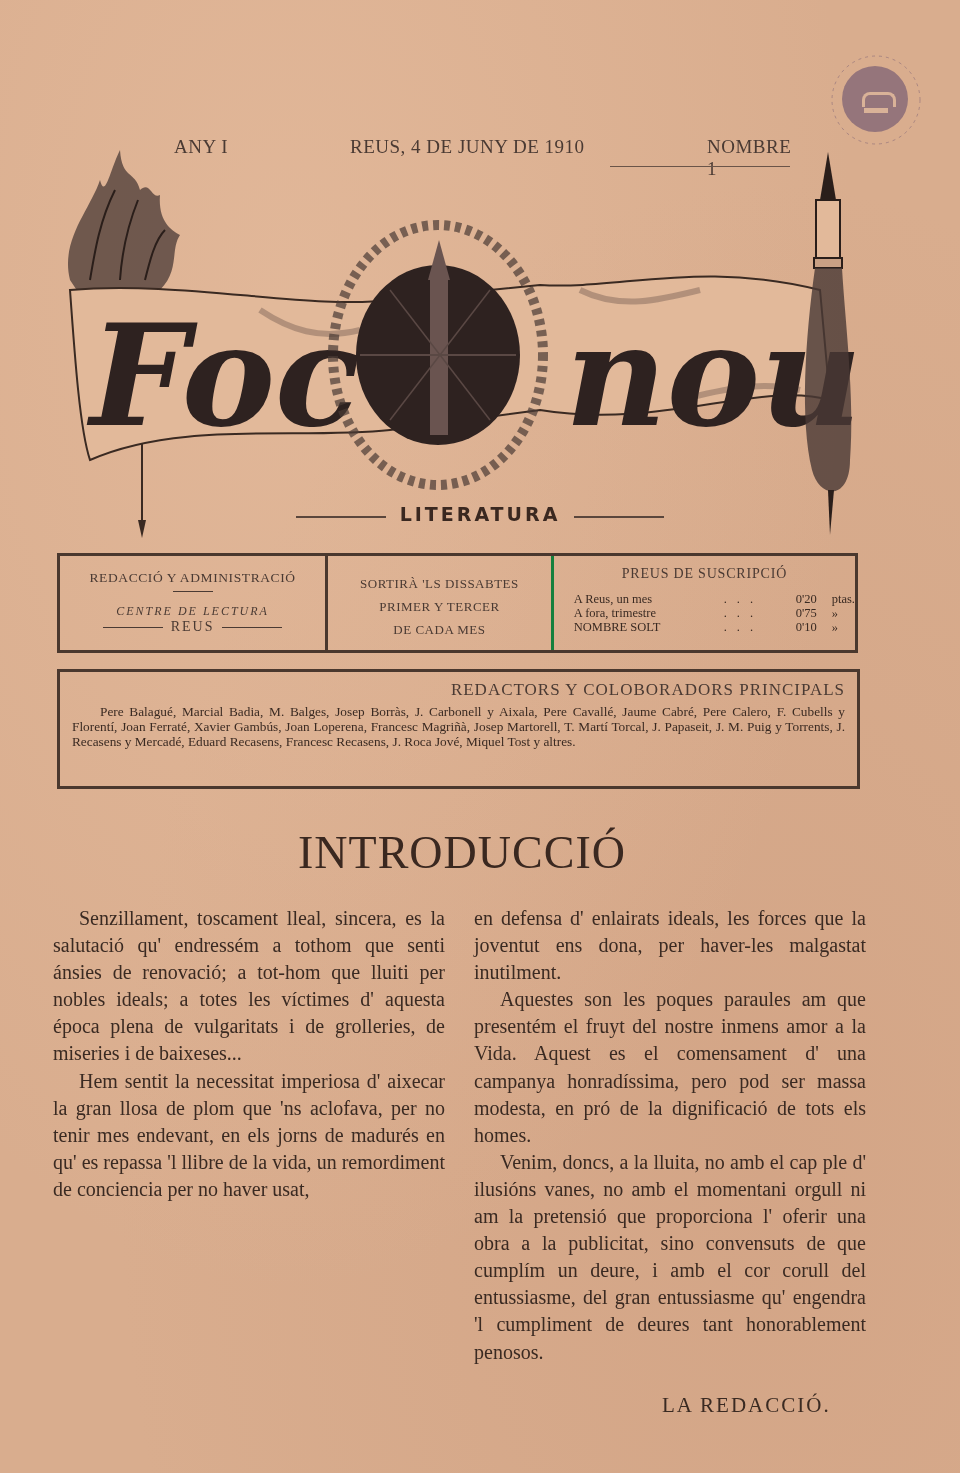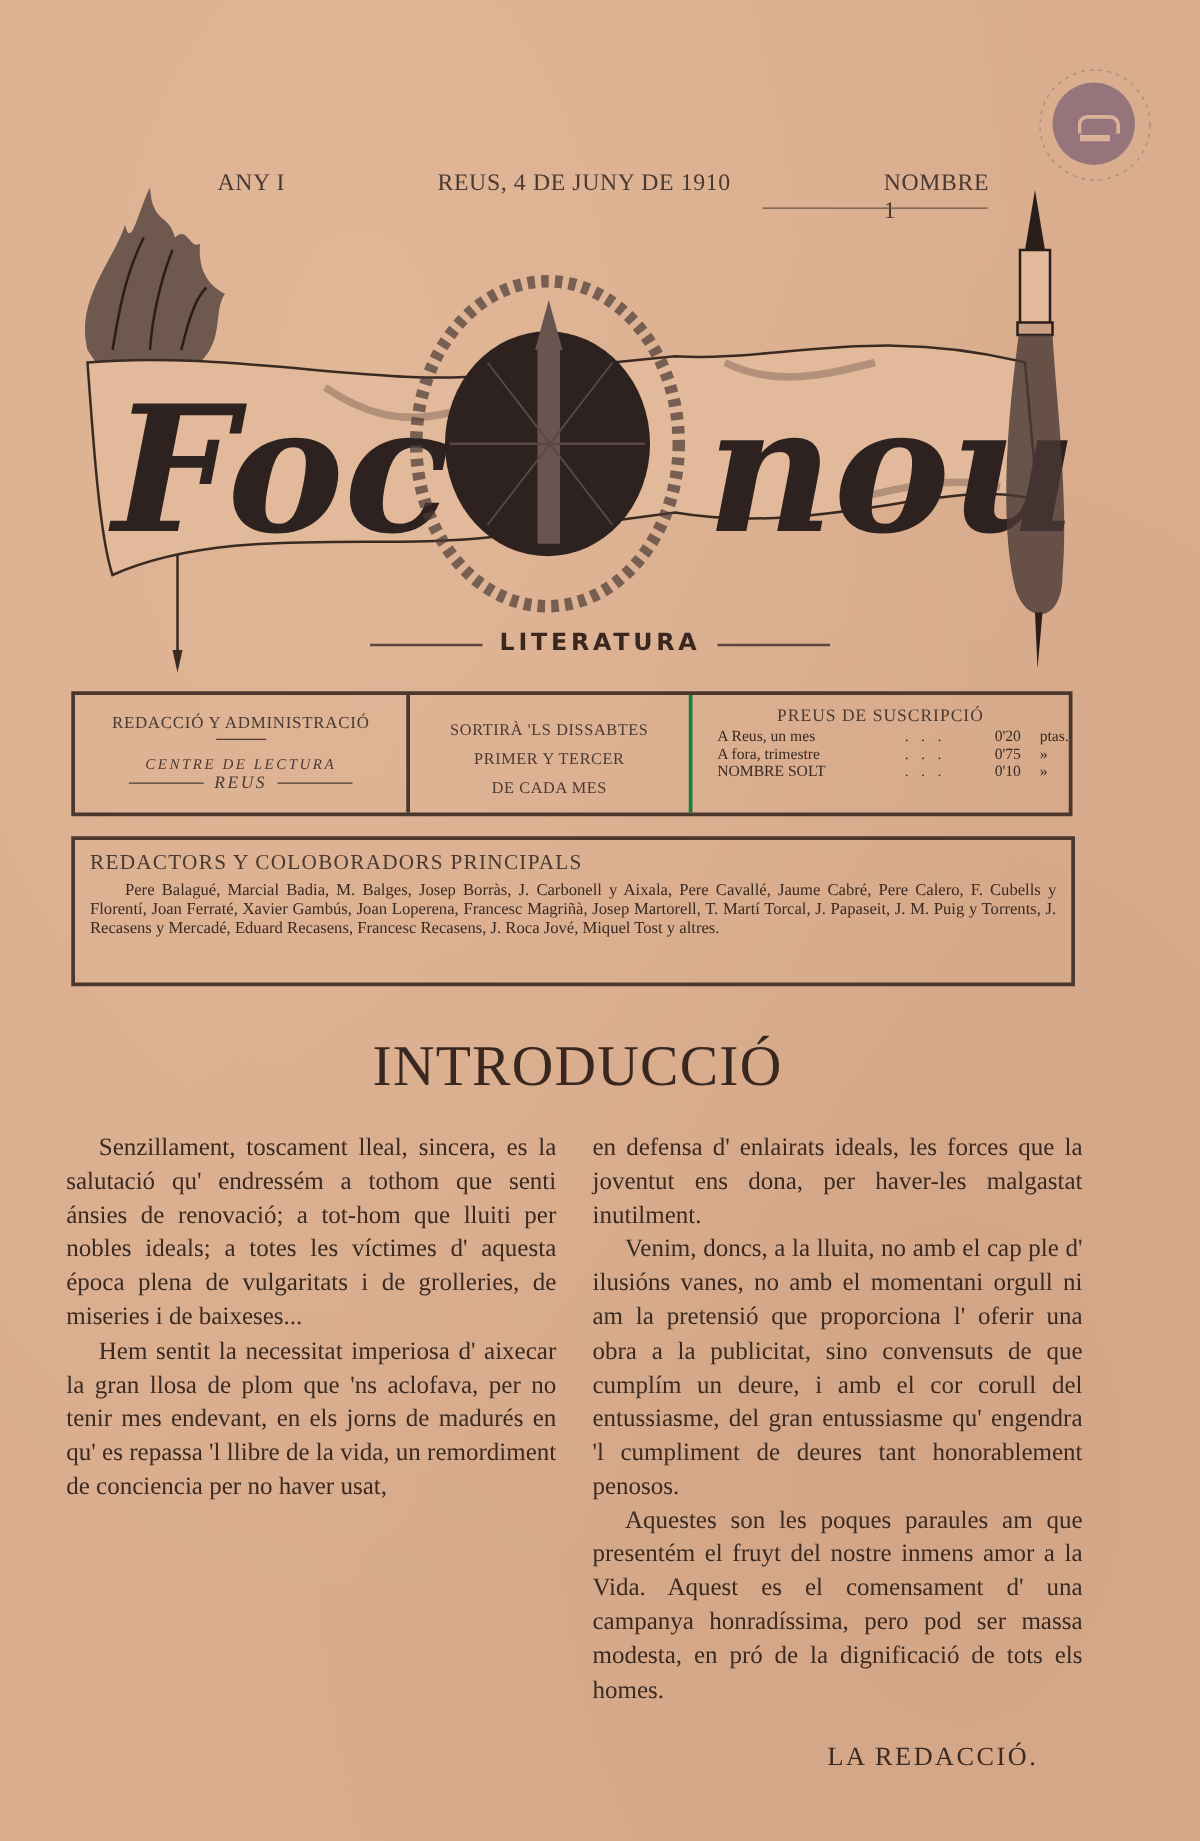--- a/index.html
+++ b/index.html
@@ -38,34 +38,34 @@
   .literatura .dash { display:inline-block; vertical-align:middle; width:90px; height:2px; background:#5a463c; margin:0 14px; }
 
   
   .infobox { left:57px; top:553px; width:801px; height:100px; border:3px solid #4a382e; box-sizing:border-box; display:flex; }
   .infobox .cell { box-sizing:border-box; height:100%; position:relative; }
   .infobox .c1 { width:283px; border-right:3px solid #4a382e; text-align:center; padding-top:14px; }
   .infobox .c2 { width:238px; border-right:3px solid #15803d; text-align:center; padding-top:16px; }
   .infobox .c3 { flex:1; padding-top:10px; }
   .small-caps { font-family:"Liberation Serif", serif; font-size:13.5px; letter-spacing:.6px; color:#4a3a33; }
   .c1 .italic-big { font-family:"Liberation Serif", serif; font-style:italic; font-size:12px; letter-spacing:2px; margin-top:12px; color:#4a3a33; }
-  .c1 .reus { font-family:"Liberation Serif", serif; font-style:italic; font-size:14px; letter-spacing:2px; color:#4a3a33; }
+  .c1 .reus { font-family:"Liberation Serif", serif; font-size:14px; letter-spacing:2px; color:#4a3a33; }
   .c1 .reus .ln { display:inline-block; width:60px; height:1px; background:#4a3a33; vertical-align:middle; margin:0 8px; }
   .c1 .short-rule { width:40px; height:1px; background:#4a3a33; margin:5px auto 0; }
   .c2 .line { font-family:"Liberation Serif", serif; font-size:13px; letter-spacing:.5px; line-height:23px; color:#4a3a33; }
   .c3 .title { text-align:center; font-family:"Liberation Serif", serif; font-size:14px; letter-spacing:.8px; color:#4a3a33; }
   .price-row { display:flex; font-family:"Liberation Serif", serif; font-size:12.5px; line-height:14px; padding-left:20px; color:#3a2a22; margin-top:0; }
   .price-row .lbl { width:150px; }
   .price-row .dots { width:72px; letter-spacing:10px; }
   .price-row .val { width:36px; }
-  .price-rows { margin-top:0; }
+  .price-rows { margin-top:10px; }
 
   
   .contrib { left:57px; top:669px; width:803px; height:120px; border:3px solid #4a382e; box-sizing:border-box; padding:8px 12px 0 12px; }
-  .contrib .heading { text-align:left; font-family:"Liberation Serif", serif; font-size:17px; letter-spacing:1px; color:#4a3a33; }
+  .contrib .heading { text-align:right; font-family:"Liberation Serif", serif; font-size:17px; letter-spacing:1px; color:#4a3a33; }
   .contrib .names { font-family:"Liberation Serif", serif; font-size:13.3px; line-height:15px; text-align:justify; text-indent:28px; margin-top:4px; color:#3a2a22; }
 
   
   .headline { left:0; top:826px; width:924px; text-align:center; font-family:"Liberation Serif", serif; font-size:46px; letter-spacing:1px; color:#3a2820; }
 
   .col { top:905px; width:392px; font-family:"Liberation Serif", serif; font-size:20px; line-height:27.1px; text-align:justify; color:#3a2a22; }
   .col.left { left:53px; }
   .col.right { left:474px; }
   .col p { margin:0; text-indent:26px; }
   .col p.cont { text-indent:0; }
@@ -178,17 +178,17 @@
 
 <div class="abs headline">INTRODUCCIÓ</div>
 
 <div class="abs col left">
   <p>Senzillament, toscament lleal, sincera, es la salutació qu' endressém a tothom que senti ánsies de renovació; a tot-hom que lluiti per nobles ideals; a totes les víctimes d' aquesta época plena de vulgaritats i de grolleries, de miseries i de baixeses...</p>
   <p>Hem sentit la necessitat imperiosa d' aixecar la gran llosa de plom que 'ns aclofava, per no tenir mes endevant, en els jorns de madurés en qu' es repassa 'l llibre de la vida, un remordiment de conciencia per no haver usat,</p>
 </div>
 
 <div class="abs col right">
   <p class="cont">en defensa d' enlairats ideals, les forces que la joventut ens dona, per haver-les malgastat inutilment.</p>
+  <p>Aquestes son les poques paraules am que presentém el fruyt del nostre inmens amor a la Vida. Aquest es el comensament d' una campanya honradíssima, pero pod ser massa modesta, en pró de la dignificació de tots els homes.</p>
   <p>Venim, doncs, a la lluita, no amb el cap ple d' ilusións vanes, no amb el momentani orgull ni am la pretensió que proporciona l' oferir una obra a la publicitat, sino convensuts de que cumplím un deure, i amb el cor corull del entussiasme, del gran entussiasme qu' engendra 'l cumpliment de deures tant honorablement penosos.</p>
-  <p>Aquestes son les poques paraules am que presentém el fruyt del nostre inmens amor a la Vida. Aquest es el comensament d' una campanya honradíssima, pero pod ser massa modesta, en pró de la dignificació de tots els homes.</p>
 </div>
 
 <div class="abs signature">LA REDACCIÓ.</div>
 
 </body></html>

